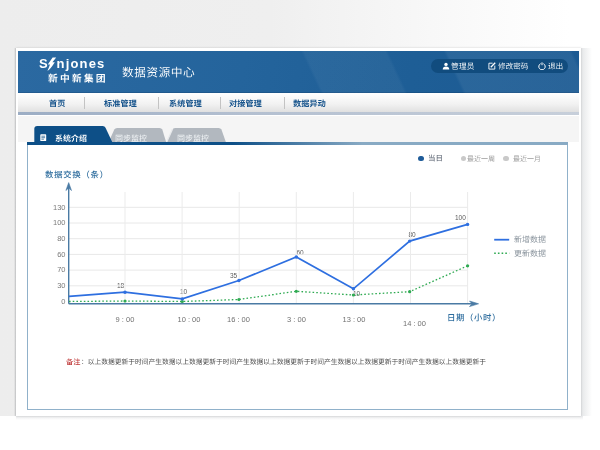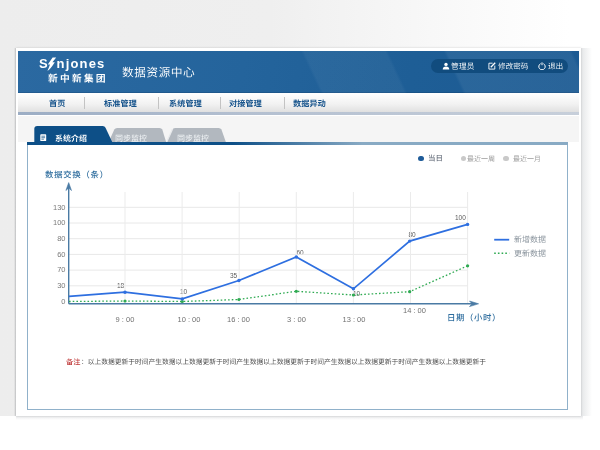--- a/index.html
+++ b/index.html
@@ -119,21 +119,21 @@
   <div class="ylab" style="left:24.5px;top:202.6px">60</div>
   <div class="ylab" style="left:24.5px;top:218.3px">70</div>
   <div class="ylab" style="left:24.5px;top:234.0px">30</div>
   <div class="ylab" style="left:24.5px;top:249.7px">0</div>
 
   <div class="xlab" style="left:89px;top:267.8px">9 : 00</div>
   <div class="xlab" style="left:153px;top:267.8px">10 : 00</div>
   <div class="xlab" style="left:202.5px;top:267.8px">16 : 00</div>
   <div class="xlab" style="left:260.5px;top:267.8px">3 : 00</div>
   <div class="xlab" style="left:318px;top:267.8px">13 : 00</div>
-  <div class="xlab" style="left:378.5px;top:259px">14 : 00</div>
+  <div class="xlab" style="left:378.5px;top:272px">14 : 00</div>
 
   <div class="plab" style="left:101px;top:234px">18</div>
   <div class="plab" style="left:164px;top:239.5px">10</div>
   <div class="plab" style="left:214px;top:223.5px">35</div>
   <div class="plab" style="left:280.5px;top:200.5px">60</div>
   <div class="plab" style="left:337px;top:241.5px">10</div>
   <div class="plab" style="left:392.5px;top:182.5px">80</div>
   <div class="plab" style="left:439px;top:165.5px">100</div>
 
   <svg id="chart" class="abs" width="510" height="150" viewBox="0 0 510 150">

